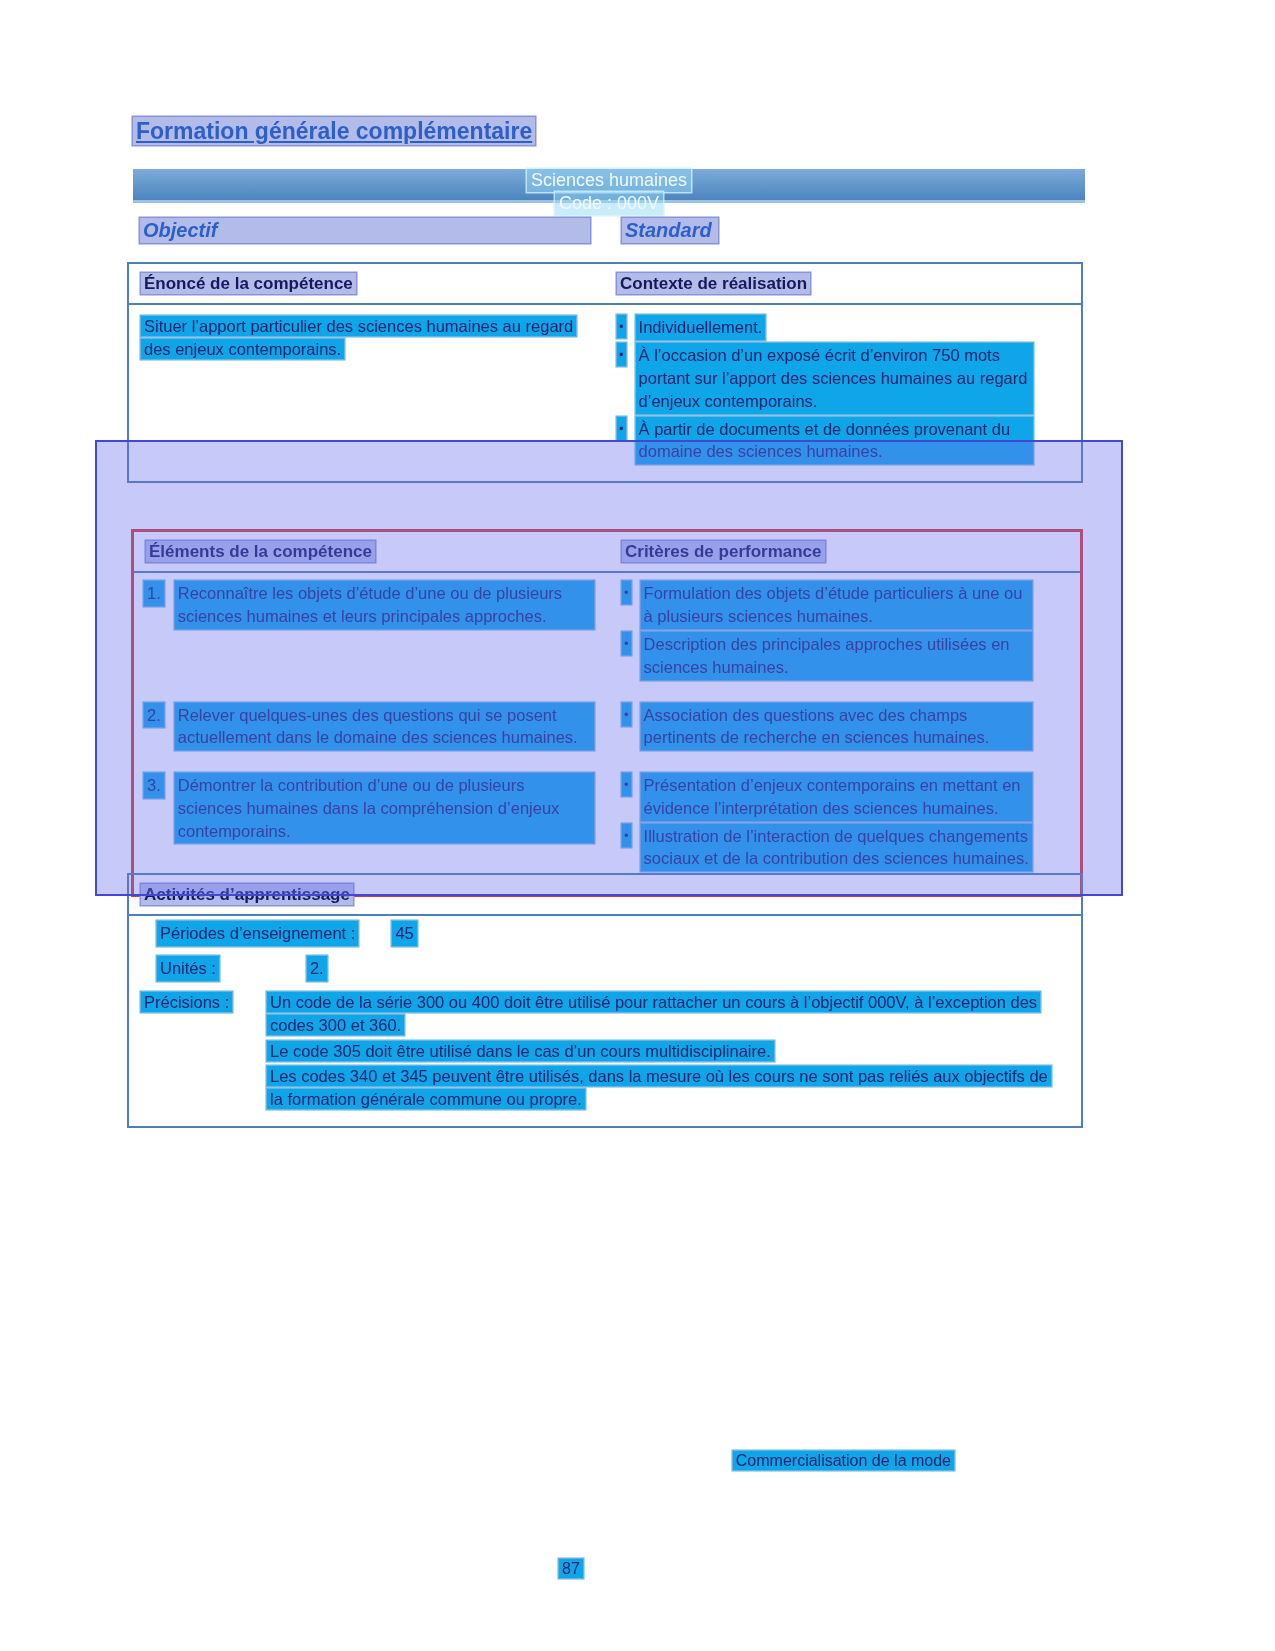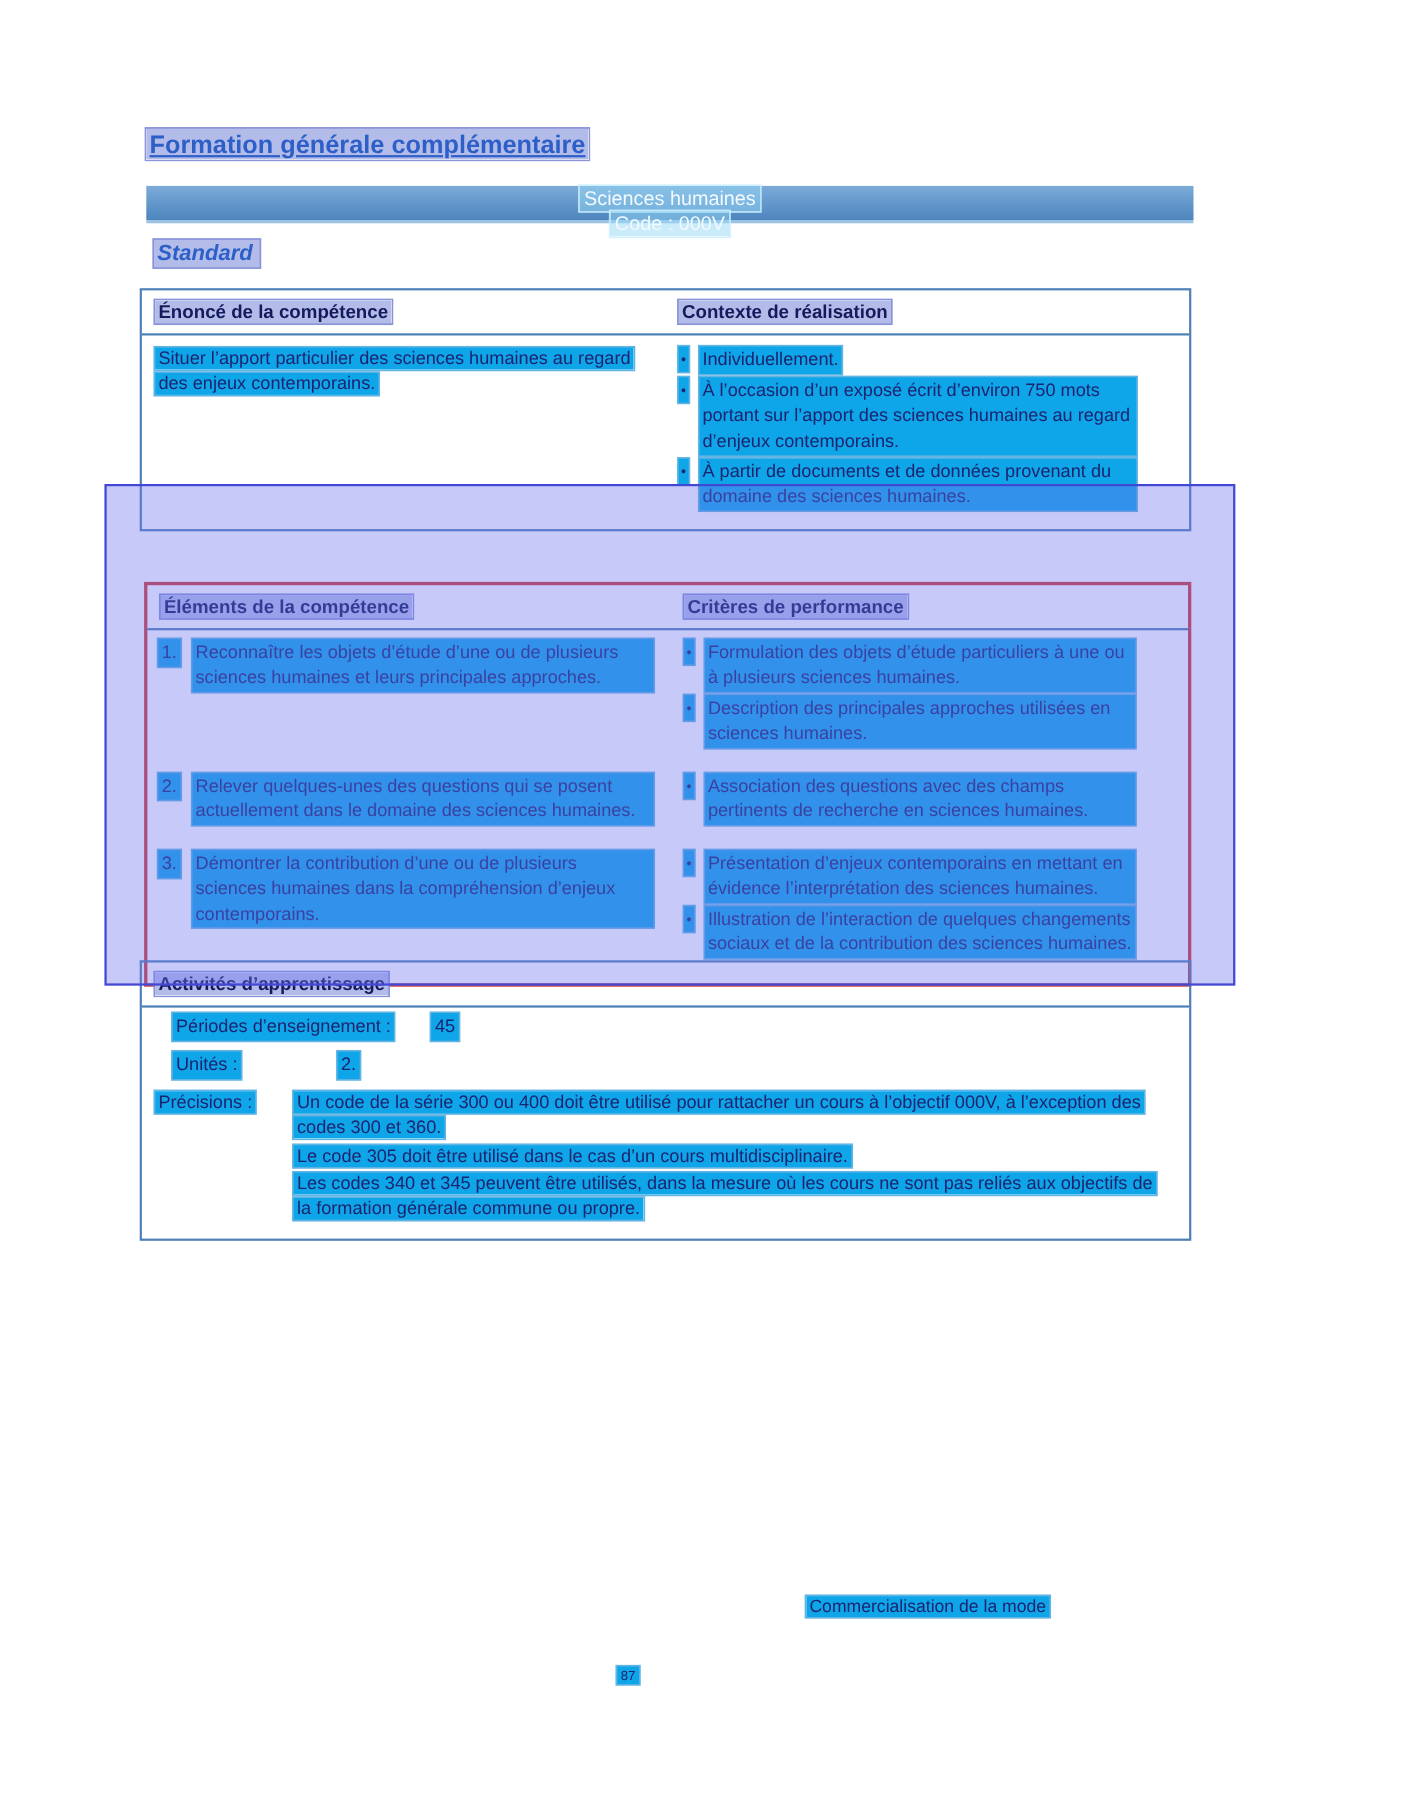--- a/index.html
+++ b/index.html
@@ -157,43 +157,46 @@
 
   .footer-course {
     position: absolute;
     top: 1452px;
     right: 188px;
     font-size: 16px;
     color: #1c2470;
   }
   .page-num {
     position: absolute;
-    top: 1516px;
+    top: 1560px;
     left: 0;
     width: 100%;
     text-align: center;
-    font-size: 12px;
+    font-size: 16px;
     color: #1c2470;
   }
 </style>
 </head>
 <body>
 
 <div class="page">
 
   <div class="title">
     <span class="hl2">Formation générale complémentaire</span>
   </div>
 
   <div class="header-bar">
     <span class="hl-bar">Sciences humaines</span>
     <span class="hl-bar">Code : 000V</span>
   </div>
 
   <div class="col-heads">
+    <div class="objectif-wrap">
+      <span class="hl2 objectif-hl">Objectif</span>
+    </div>
     <span class="hl2 standard-hl">Standard</span>
   </div>
 
   <div class="tbl tbl1">
     <div class="tbl-head">
       <div class="cell-l">
         <span class="hl2">Énoncé de la compétence</span>
       </div>
       <div class="cell-r">
         <span class="hl2">Contexte de réalisation</span>

